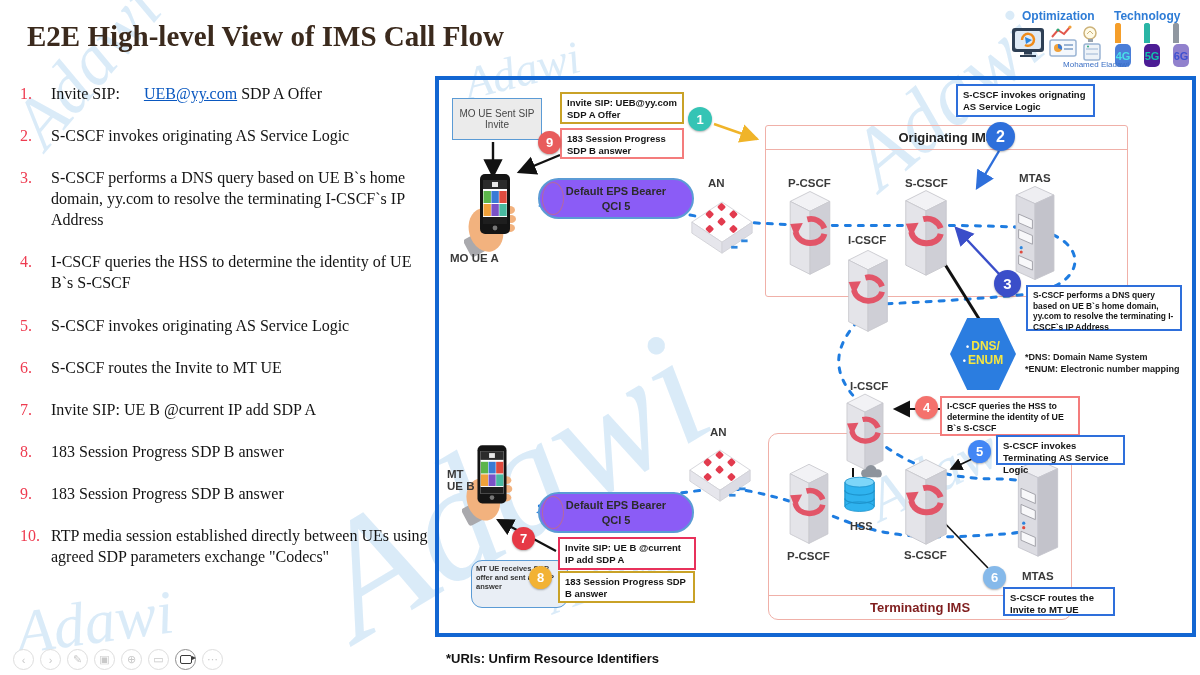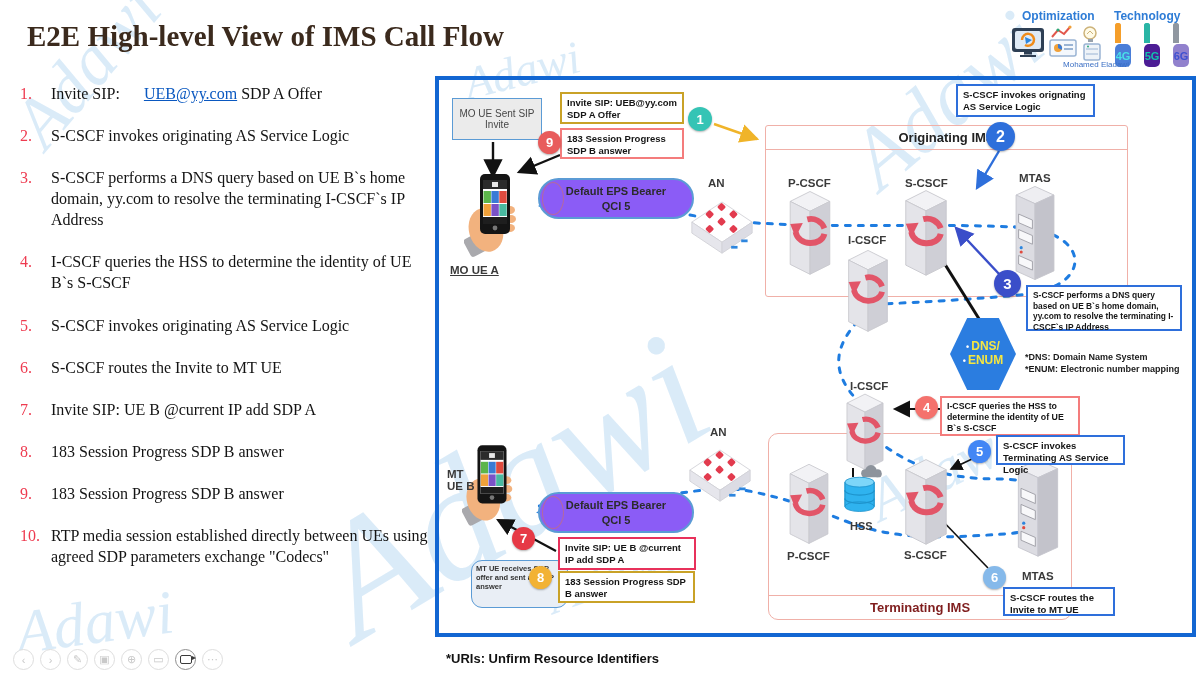--- a/index.html
+++ b/index.html
@@ -371,21 +371,21 @@
   <div class="row">
       <span class="b">•</span>
       <span class="t">ENUM</span>
     </div>
 </div>
 <div class="dnsnote" style="left:1025px;top:352px;">*DNS: Domain Name System</div>
 <div class="dnsnote" style="left:1025px;top:364px;">*ENUM: Electronic number mapping</div>
 
 <div class="nlabel" style="left:708px;top:177px;">AN</div>
 <div class="nlabel" style="left:710px;top:426px;">AN</div>
-<div class="nlabel" style="left:450px;top:264px;text-decoration:underline;">MO UE A</div>
+<div class="nlabel" style="left:450px;top:252px;">MO UE A</div>
 <div class="nlabel" style="left:447px;top:468px;">
   <div>MT</div>
   <div>UE B</div>
 </div>
 <div class="nlabel" style="left:788px;top:177px;">P-CSCF</div>
 <div class="nlabel" style="left:905px;top:177px;">S-CSCF</div>
 <div class="nlabel" style="left:848px;top:234px;">I-CSCF</div>
 <div class="nlabel" style="left:1019px;top:172px;">MTAS</div>
 <div class="nlabel" style="left:850px;top:380px;">I-CSCF</div>
 <div class="nlabel" style="left:787px;top:550px;">P-CSCF</div>

